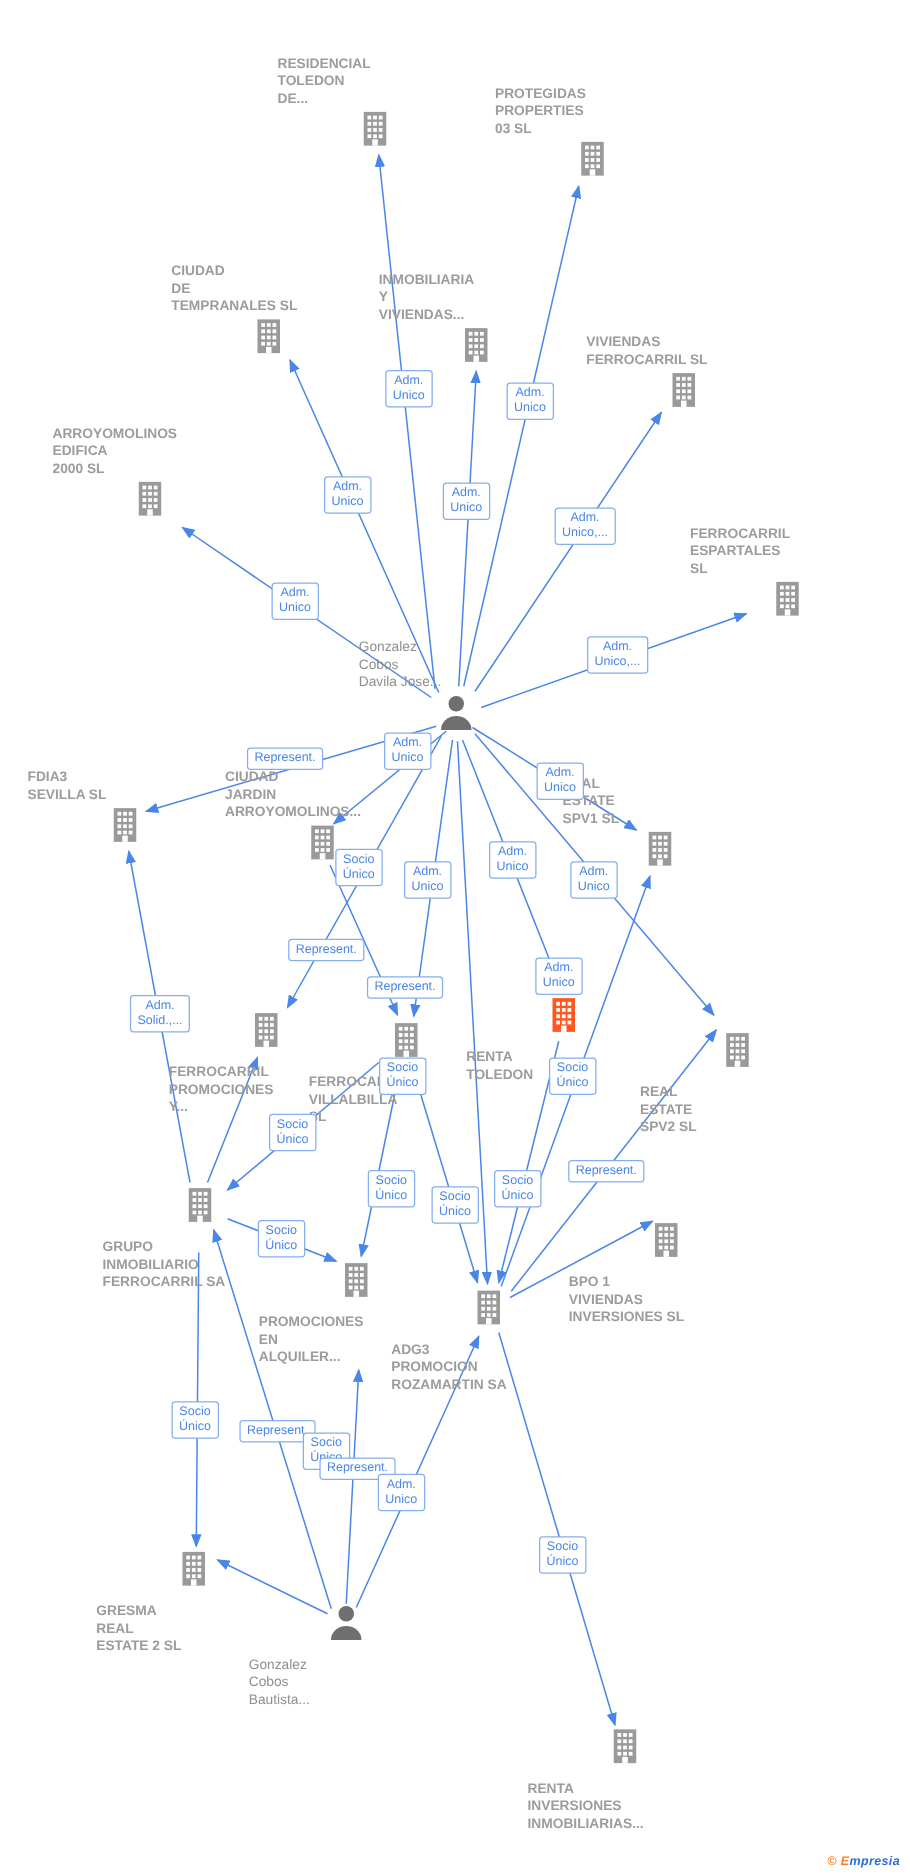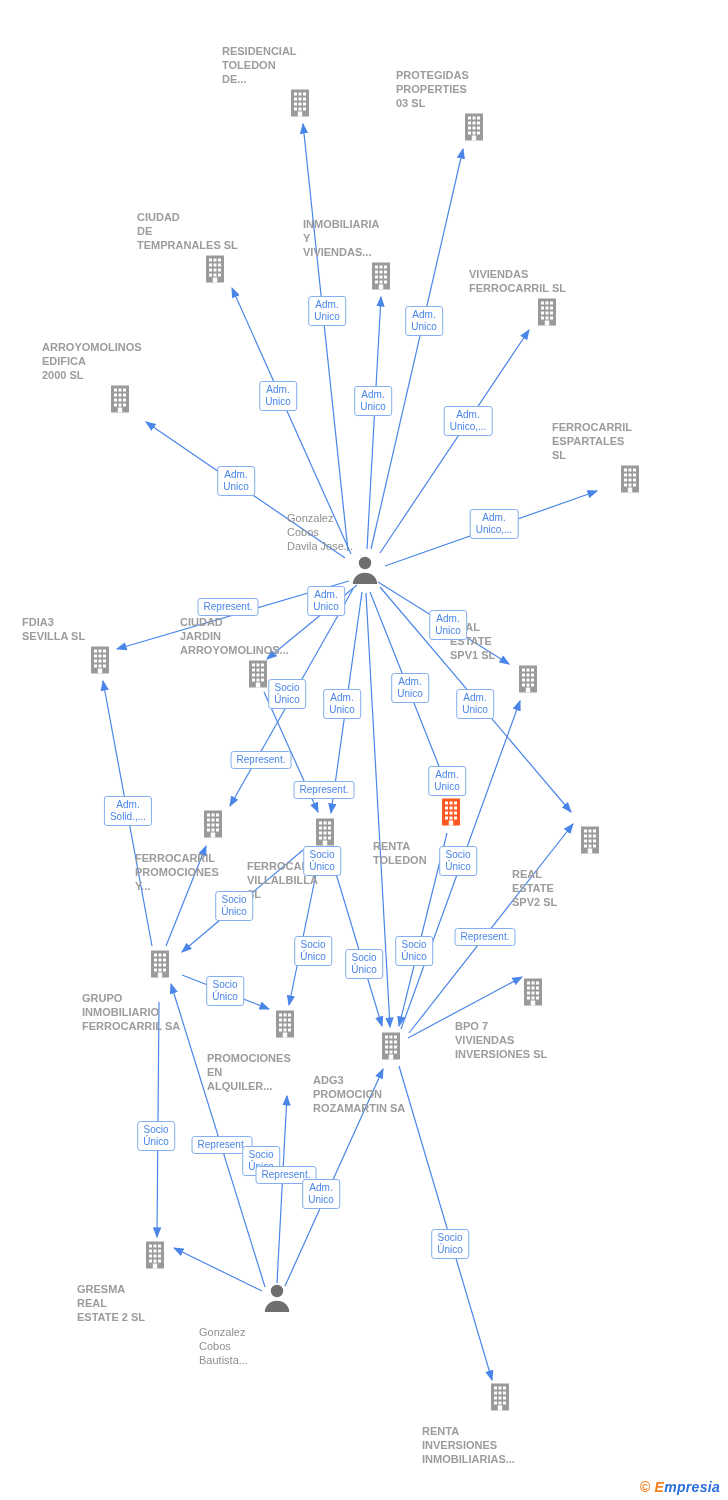--- a/index.html
+++ b/index.html
@@ -9,21 +9,21 @@
   .node { position:absolute; width:0; height:0; z-index:2; }
   .node > svg { position:absolute; left:-15px; top:-15px; }
   .node-label { position:absolute; left:-78px; width:156px; text-align:left;
                 font-size:11px; font-weight:bold; color:#9c9c9c; line-height:14px; }
   .node-label.above { bottom:17px; }
   .node-label.below { top:27px; }
   .person-label { font-weight:normal; color:#8f8f8f; }
   .edge-label { position:absolute; transform:translate(-50%,-50%); background:#ffffff;
                 border:1px solid #84aeee; color:#4a86e8; font-size:10px; line-height:12px;
                 padding:2px 5px; border-radius:3px; text-align:center; z-index:3; white-space:nowrap; }
-  .watermark { position:absolute; right:8px; bottom:5px; font-size:14px; font-style:italic;
+  .watermark { position:absolute; right:8px; bottom:5px; font-size:10px; font-style:italic;
                font-weight:bold; z-index:5; letter-spacing:0.3px; }
   .wm-orange { color:#f4831f; }
   .wm-blue { color:#2a6fdb; }
 </style>
 </head>
 <body>
 
 <div id="stage">
     <svg width="728" height="1500" class="edges">
       <defs>
@@ -466,21 +466,21 @@
         <rect x="18" y="9.5" width="3" height="3" fill="#fff"></rect>
         <rect x="9" y="14.5" width="3" height="3" fill="#fff"></rect>
         <rect x="13.5" y="14.5" width="3" height="3" fill="#fff"></rect>
         <rect x="18" y="14.5" width="3" height="3" fill="#fff"></rect>
         <rect x="9" y="19.5" width="3" height="3" fill="#fff"></rect>
         <rect x="13.5" y="19.5" width="3" height="3" fill="#fff"></rect>
         <rect x="18" y="19.5" width="3" height="3" fill="#fff"></rect>
         <rect x="12.8" y="23.5" width="4.4" height="5" fill="#fff"></rect>
       </svg>
       <div class="node-label below">
-        <div>BPO 7</div>
+        <div>BPO 1</div>
         <div>VIVIENDAS</div>
         <div>INVERSIONES SL</div>
       </div>
     </div>
     <div class="node" style="left: 155px; top: 1255px;">
       <svg width="30" height="30" viewBox="0 0 30 30">
         <rect x="6" y="1.5" width="18" height="27" fill="#9a9a9a"></rect>
         <rect x="9" y="4.5" width="3" height="3" fill="#fff"></rect>
         <rect x="13.5" y="4.5" width="3" height="3" fill="#fff"></rect>
         <rect x="18" y="4.5" width="3" height="3" fill="#fff"></rect>

